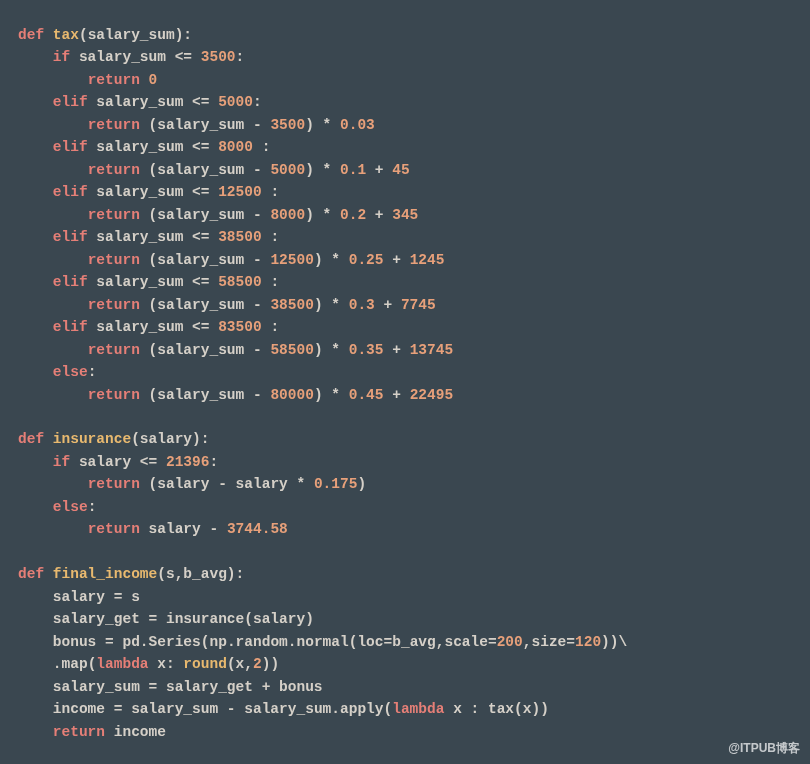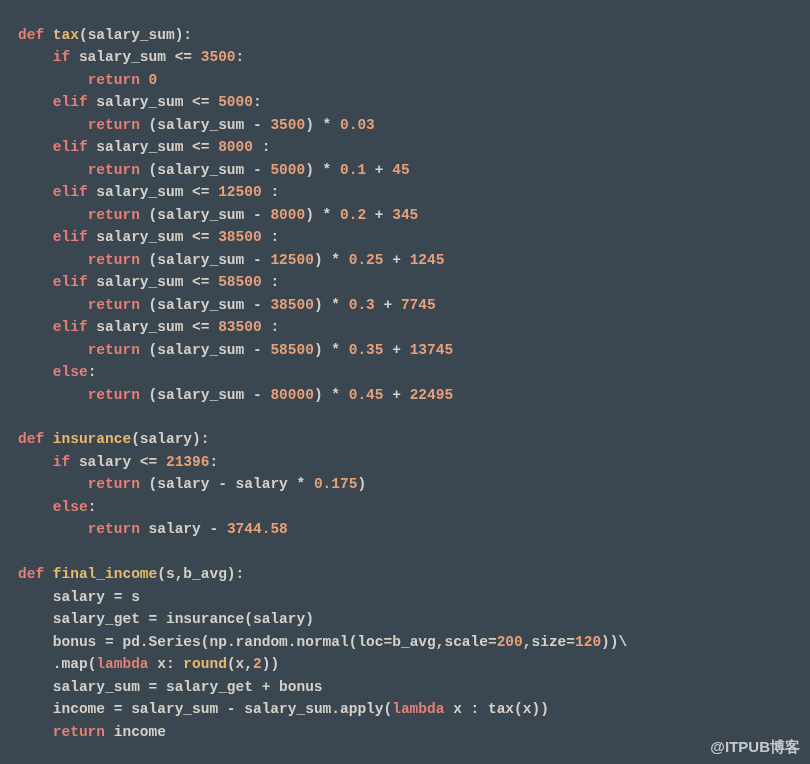--- a/index.html
+++ b/index.html
@@ -23,21 +23,21 @@
   .kw { color: #e57f77; }          
   .fn { color: #e8b96f; }          
   .op { color: #d5d0c8; }          
   .punct { color: #d5d0c8; }       
   .id { color: #d5d0c8; }          
   .num { color: #e7a07a; }
   .watermark {
     position: absolute;
     right: 10px;
     bottom: 6px;
-    font-size: 15px;
+    font-size: 12px;
     color: #ffffff;
     opacity: 0.7;
     font-family: sans-serif;
     font-weight: bold;
   }
 </style>
 </head>
 <body>
 
 <div class="code-block"><span class="kw">def</span> <span class="fn">tax</span><span class="punct">(</span><span class="id">salary_sum</span><span class="punct">):</span>

